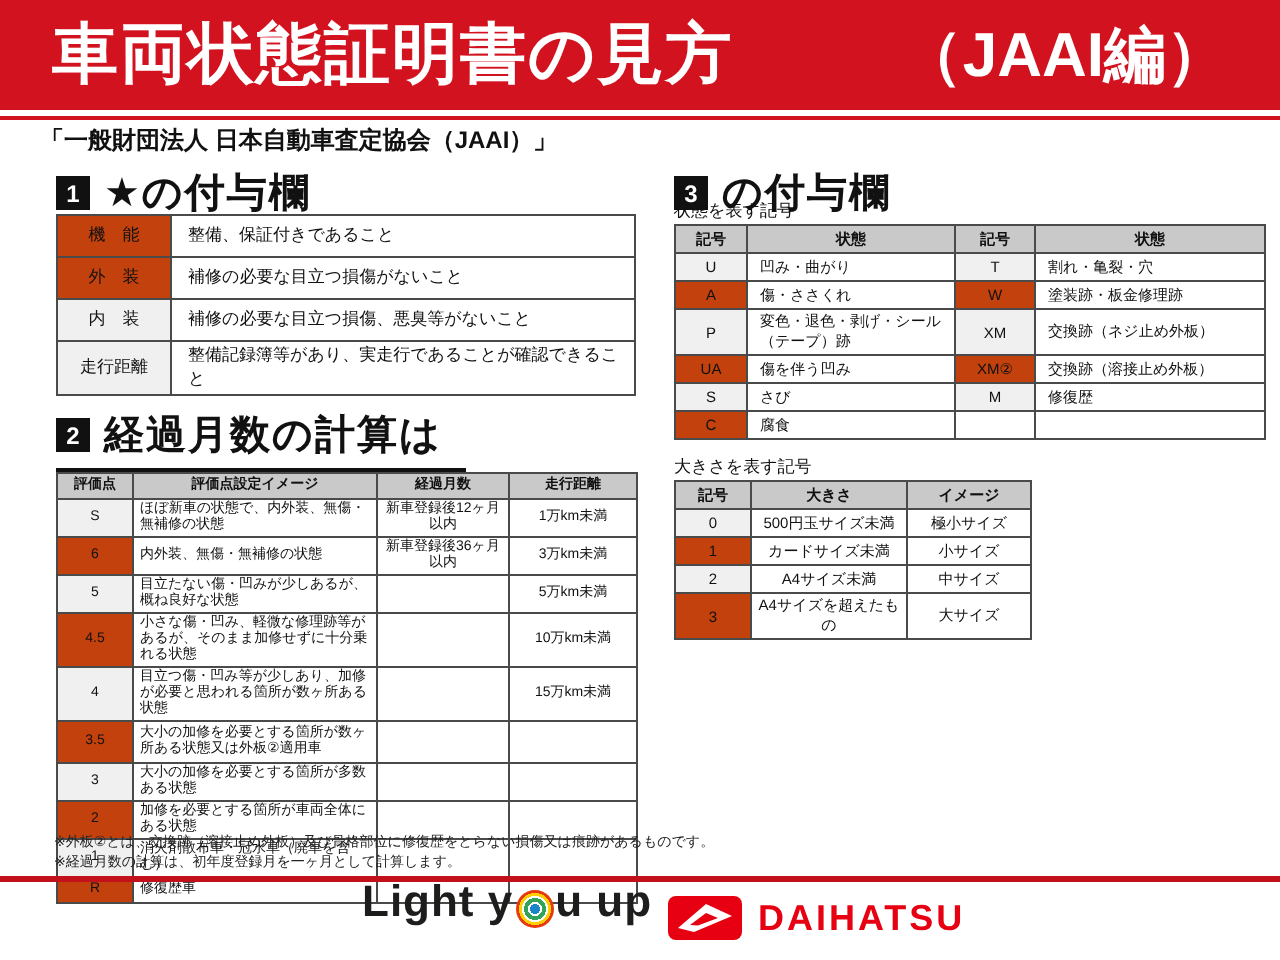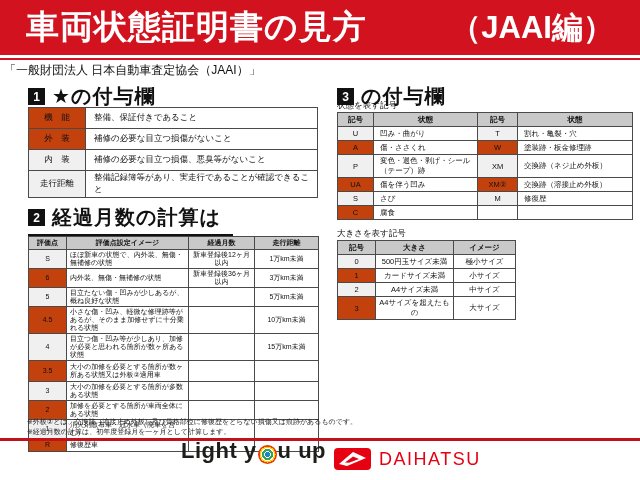--- a/index.html
+++ b/index.html
@@ -6,21 +6,21 @@
   .page{position:relative;width:640px;height:480px;background:#ffffff;overflow:hidden;
         font-family:"Liberation Sans","DejaVu Sans",sans-serif;color:#111;}
 
   
   .banner{position:absolute;left:0;top:0;width:640px;height:55px;background:#d2121e;
           display:flex;align-items:center;justify-content:space-between;
           padding:0 26px;box-sizing:border-box;}
   .banner-title{color:#fff;font-size:33px;font-weight:bold;letter-spacing:1px;white-space:nowrap;}
   .banner-edition{color:#fff;font-size:31px;font-weight:bold;white-space:nowrap;}
   .banner-rule{position:absolute;left:0;top:58px;width:640px;height:2px;background:#d2121e;}
-  .subtitle{position:absolute;left:4px;top:62px;font-size:12px;font-weight:normal;}
+  .subtitle{position:absolute;left:20px;top:62px;font-size:12px;font-weight:bold;}
 
   
   .sec{position:absolute;display:flex;align-items:center;gap:7px;
        border-bottom:3px solid #111;padding-bottom:3px;box-sizing:border-box;}
   .sec-num{width:17px;height:17px;background:#111;color:#fff;font-size:12px;font-weight:bold;
            display:flex;align-items:center;justify-content:center;flex:none;}
   .sec-title{font-size:20px;font-weight:bold;letter-spacing:1px;white-space:nowrap;}
   #sec1{left:28px;top:83px;width:205px;}
   #sec2{left:28px;top:204px;width:205px;}
   #sec3{left:337px;top:83px;width:208px;}
@@ -60,21 +60,21 @@
 
   
   .footer-rule{position:absolute;left:0;top:438px;width:640px;height:3px;background:#c3111b;}
   .lyu{position:absolute;left:181px;top:438px;height:26px;display:flex;align-items:flex-end;
        font-size:22px;font-weight:bold;color:#1d1d1b;letter-spacing:0.5px;}
   .target{display:inline-block;width:19px;height:19px;border-radius:50%;margin:2px 1px 0 1px;
           background:radial-gradient(circle,#1886c8 0 2.5px,#ffffff 2.5px 3.5px,#33a457 3.5px 5.5px,
                      #ffffff 5.5px 6.5px,#ffd000 6.5px 8px,#e8380d 8px 9.5px);}
   .dhb{position:absolute;left:334px;top:448px;display:flex;align-items:center;gap:8px;}
   .dmark{width:37px;height:22px;background:#e60012;border-radius:4px;position:relative;flex:none;}
-  .dtext{font-size:18px;font-weight:normal;color:#e60012;letter-spacing:1.5px;white-space:nowrap;}
+  .dtext{font-size:18px;font-weight:bold;color:#e60012;letter-spacing:1.5px;white-space:nowrap;}
 </style>
 </head>
 <body>
 
 <div class="page">
 
   <div class="banner">
     <span class="banner-title">車両状態証明書の見方</span>
     <span class="banner-edition">（JAAI編）</span>
   </div>

